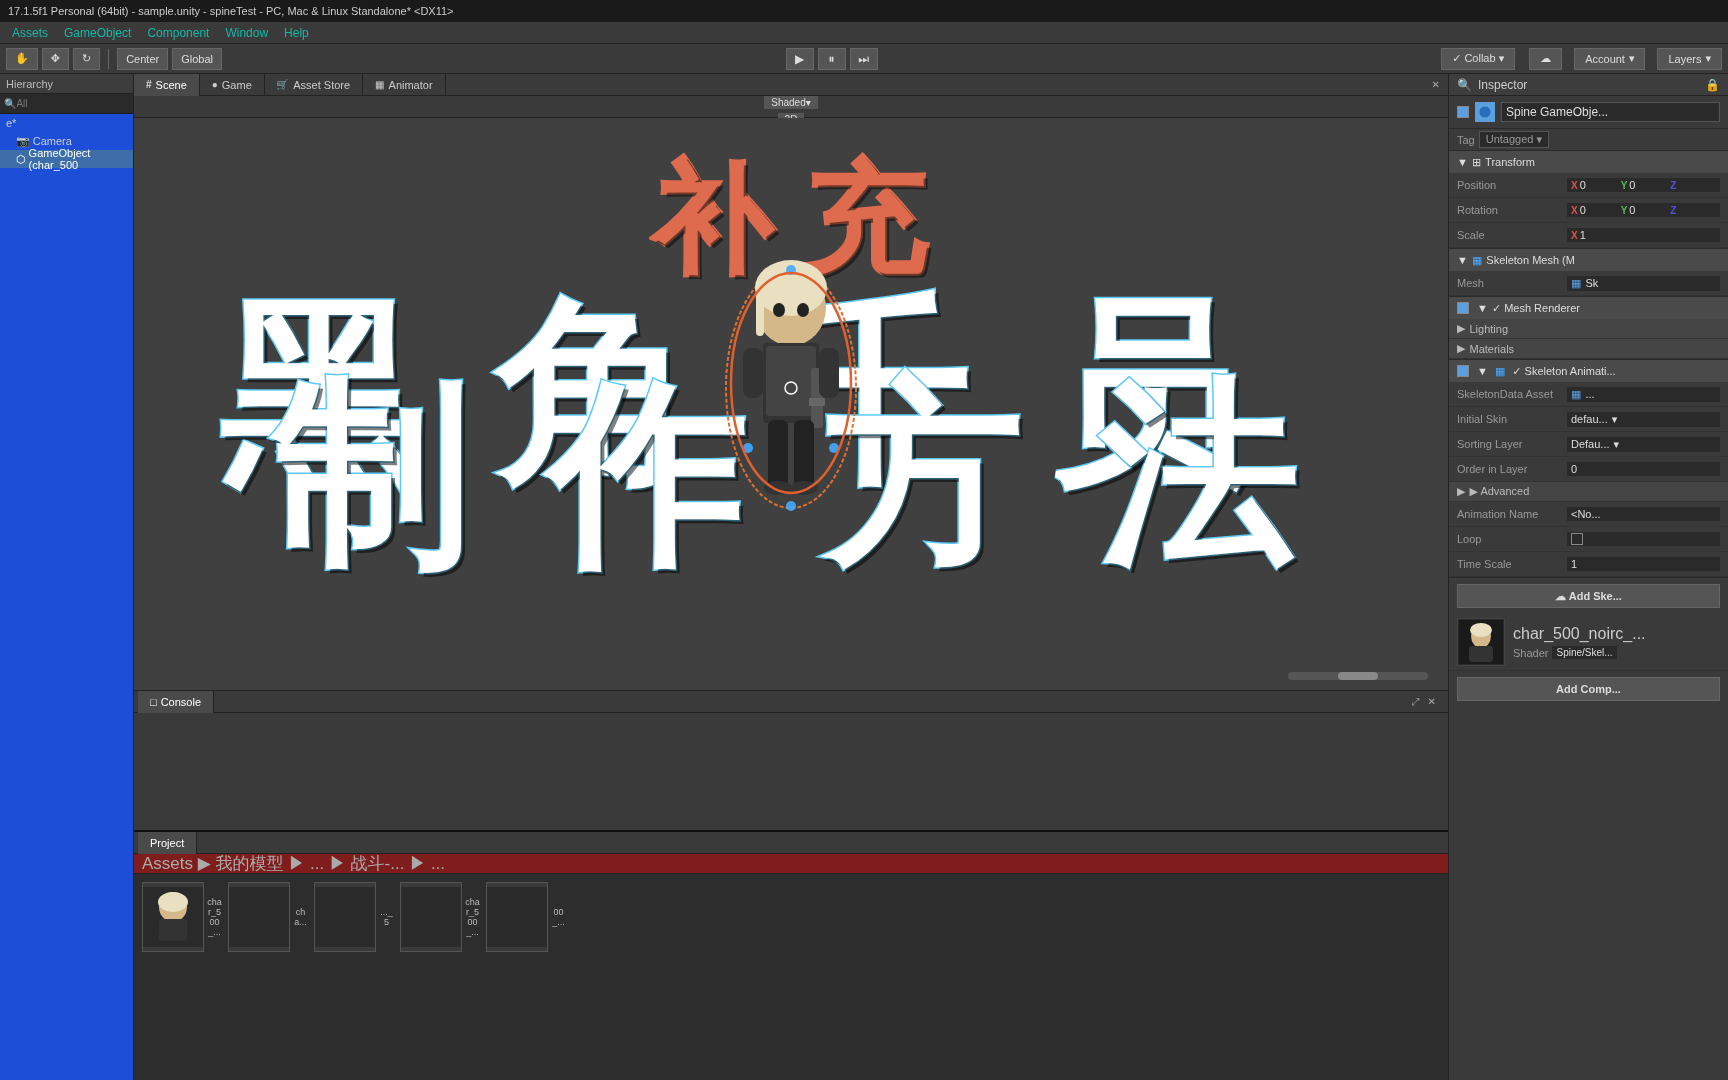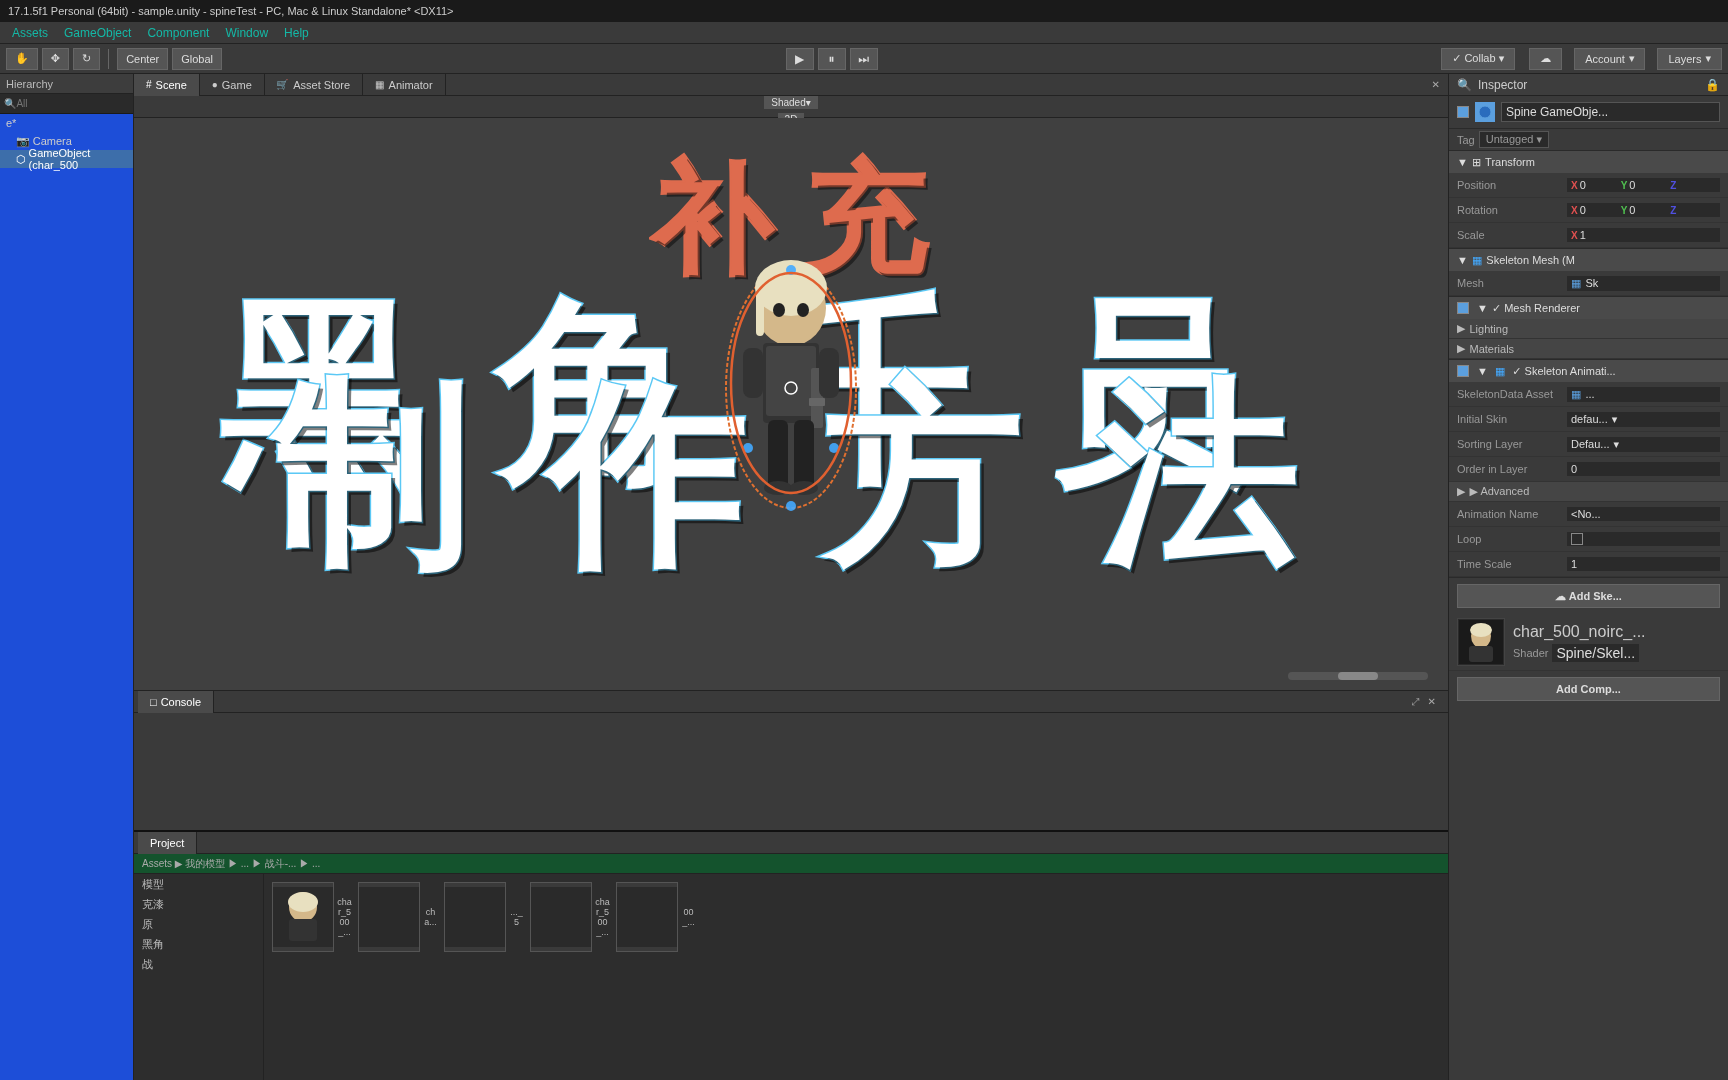--- a/index.html
+++ b/index.html
@@ -286,25 +286,25 @@
     #assets-tab-bar {
       height: 22px;
       background: #3a3a3a;
       display: flex;
       align-items: center;
       padding: 0 4px;
       border-bottom: 1px solid #222;
     }
     #assets-breadcrumb {
       height: 20px;
-      background: #14532d;
+      background: #7f1d1d;
       display: flex;
       align-items: center;
       padding: 0 8px;
-      font-size: 10px;
+      font-size: 17px;
       color: #aaa;
       border-bottom: 1px solid #222;
     }
     #assets-content {
       flex: 1;
       display: flex;
       gap: 0;
       overflow: hidden;
     }
     #assets-left-nav {
@@ -733,27 +733,20 @@
       <div id="assets-tab-bar">
         <div class="tab active">
           <span>Project</span>
         </div>
         <div style="flex:1;"></div>
       </div>
       <div id="assets-breadcrumb">
         <span>Assets ▶ 我的模型 ▶ ... ▶ 战斗-... ▶ ...</span>
       </div>
       <div id="assets-content">
-        <div id="assets-left-nav">
-          <div class="asset-nav-item">模型</div>
-          <div class="asset-nav-item">克漆</div>
-          <div class="asset-nav-item">原</div>
-          <div class="asset-nav-item">黑角</div>
-          <div class="asset-nav-item">战</div>
-        </div>
         <div id="assets-grid">
 
           <div class="asset-item">
             <div class="asset-thumb">
 
               <svg width="60" height="60" viewBox="0 0 60 60">
                 <rect width="60" height="60" fill="#2a2a2a"></rect>
                 <ellipse cx="30" cy="20" rx="14" ry="15" fill="#d4b88a"></ellipse>
                 <ellipse cx="30" cy="15" rx="15" ry="10" fill="#e8e0c0"></ellipse>
                 <rect x="16" y="32" width="28" height="22" fill="#333" rx="3"></rect>
@@ -987,21 +980,21 @@
           <rect width="44" height="44" fill="#1a1a1a"></rect>
           <ellipse cx="22" cy="16" rx="10" ry="12" fill="#d4b88a"></ellipse>
           <ellipse cx="22" cy="10" rx="11" ry="7" fill="#e8e0c0"></ellipse>
           <rect x="10" y="26" width="24" height="16" fill="#333" rx="3"></rect>
         </svg>
       </div>
       <div>
         <div style="font-size:16px;color:#ccc;text-align:right;">char_500_noirc_...</div>
         <div style="display:flex;align-items:center;gap:4px;margin-top:3px;">
           <span style="color:#999;font-size:11px;">Shader</span>
-          <span style="background:#2a2a2a;padding:1px 4px;color:#ddd;font-size:14px;cursor:pointer;">Spine/Skel...</span>
+          <span style="background:#2a2a2a;padding:1px 4px;color:#ddd;font-size:10px;cursor:pointer;">Spine/Skel...</span>
         </div>
       </div>
     </div>
 
     <div class="btn-large">
       <span>Add Comp...</span>
     </div>
 
   </div>
 

